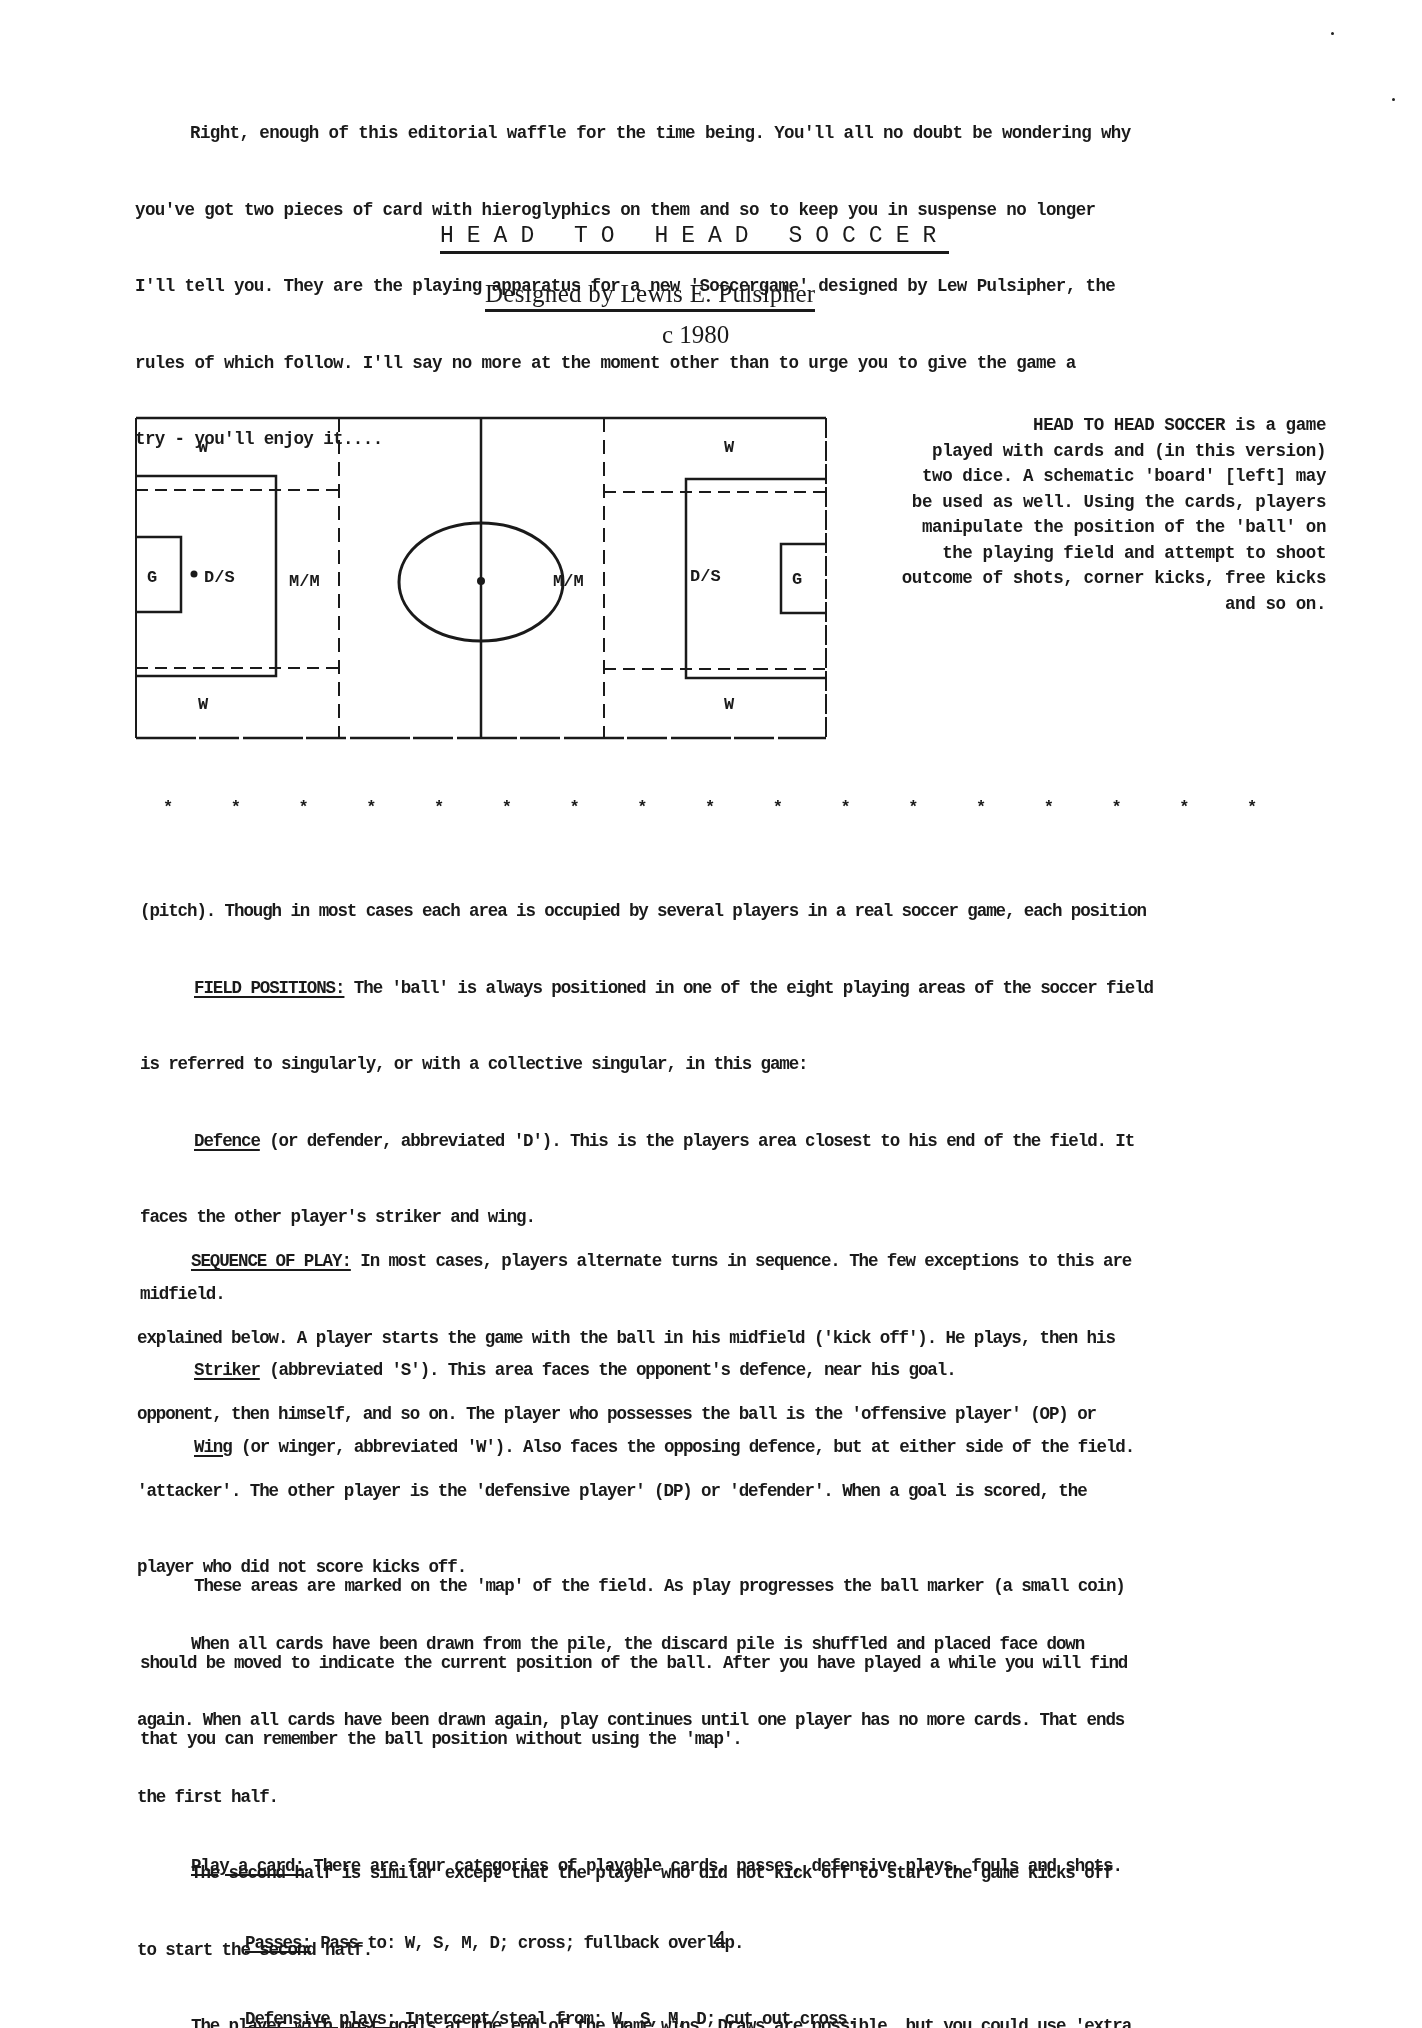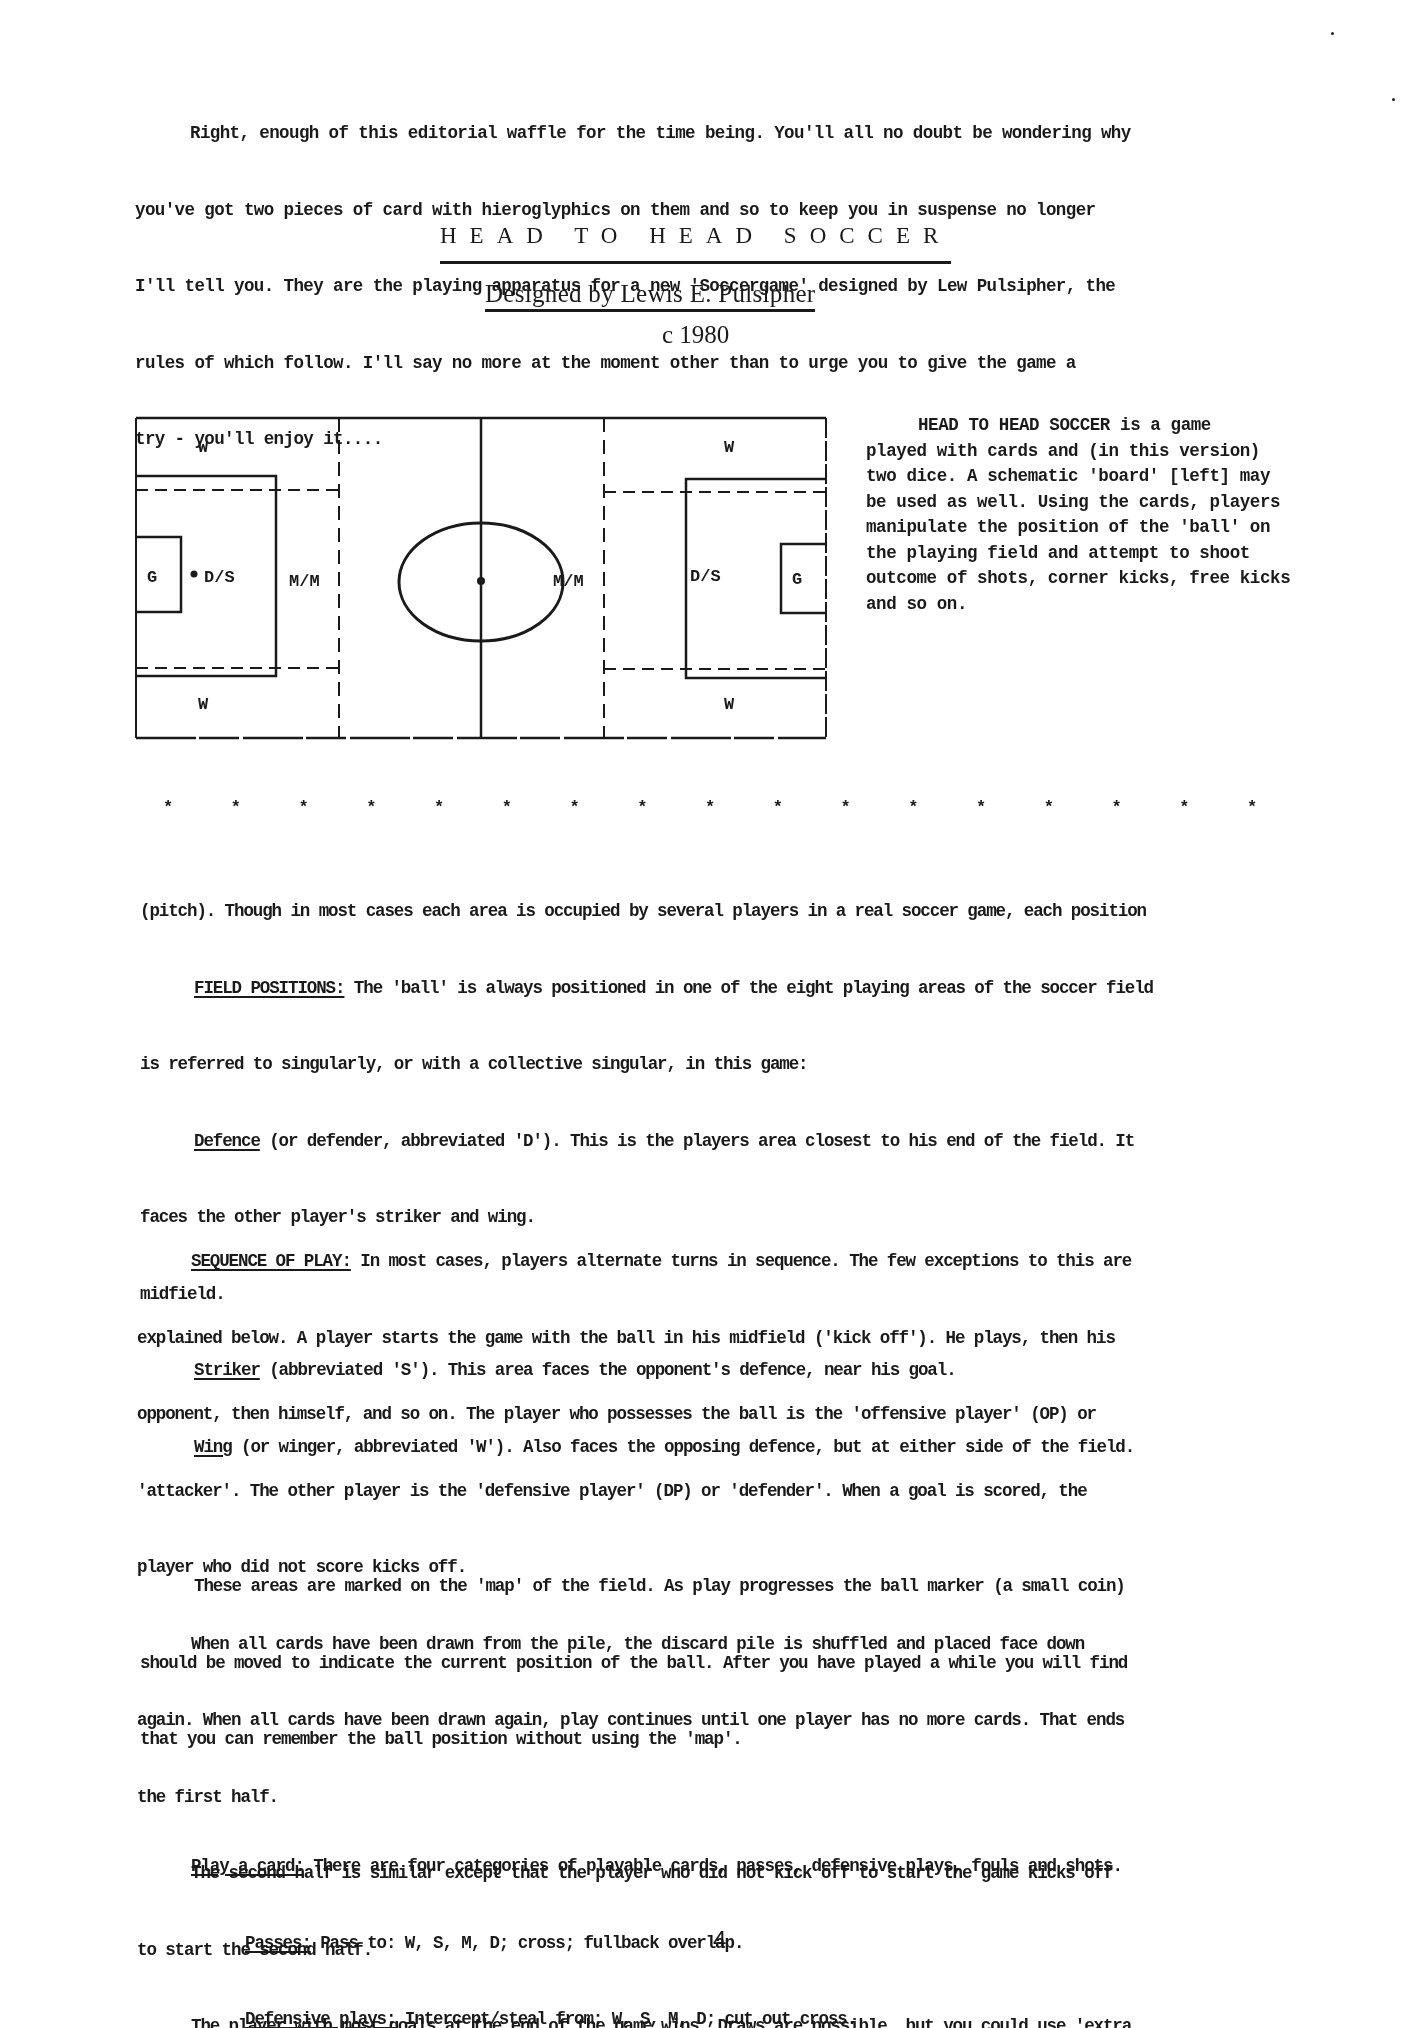--- a/index.html
+++ b/index.html
@@ -11,39 +11,40 @@
   .page { position: absolute; left: 0; top: 0; width: 1422px; height: 2028px; }
   .para {
     position: absolute; font-size: 17.5px; line-height: 25.5px;
     font-weight: bold; letter-spacing: -0.6px; white-space: pre-wrap;
     font-family: "Liberation Mono", "DejaVu Sans Mono", monospace;
   }
   .line { display: block; white-space: pre; }
   .indent { padding-left: 54px; }
   .title {
     position: absolute; left: 440px; top: 222px; font-size: 23px;
-    letter-spacing: 13px; font-family: Liberation Serif, serif;
-    border-bottom: 3px solid #1a1a1a; padding-bottom: 11px; line-height: 28px;
+    letter-spacing: 13px; font-family: Liberation Mono, monospace;
+    border-bottom: 3px solid #1a1a1a; padding-bottom: 1px; line-height: 28px;
   }
   .subtitle {
     position: absolute; left: 485px; top: 279px; font-size: 25px;
     font-family: "Liberation Serif", "DejaVu Serif", serif;
     border-bottom: 3px solid #1a1a1a; line-height: 30px; letter-spacing: 0.3px;
   }
   .year {
     position: absolute; left: 662px; top: 320px; font-size: 25px;
     font-family: "Liberation Serif", "DejaVu Serif", serif; line-height: 30px;
   }
   .u { text-decoration: underline; text-decoration-thickness: 2px; text-underline-offset: 3px; }
   .diagram { position: absolute; left: 130px; top: 410px; width: 710px; height: 340px; }
   .side-text {
     position: absolute; left: 866px; top: 413px; width: 460px;
     font-size: 17.5px; line-height: 25.5px; font-weight: bold;
     font-family: "Liberation Mono", "DejaVu Sans Mono", monospace;
     letter-spacing: -0.4px;
+    text-align: right;
   }
   .divider {
     position: absolute; left: 160px; top: 796px; width: 1100px; height: 24px;
     display: flex; justify-content: space-between; align-items: center;
   }
   .star { font-size: 17px; font-weight: bold; width: 16px; text-align: center; line-height: 24px; }
   .page-number {
     position: absolute; left: 713px; top: 1926px; font-size: 24px;
     font-family: "Liberation Sans", sans-serif;
   }

